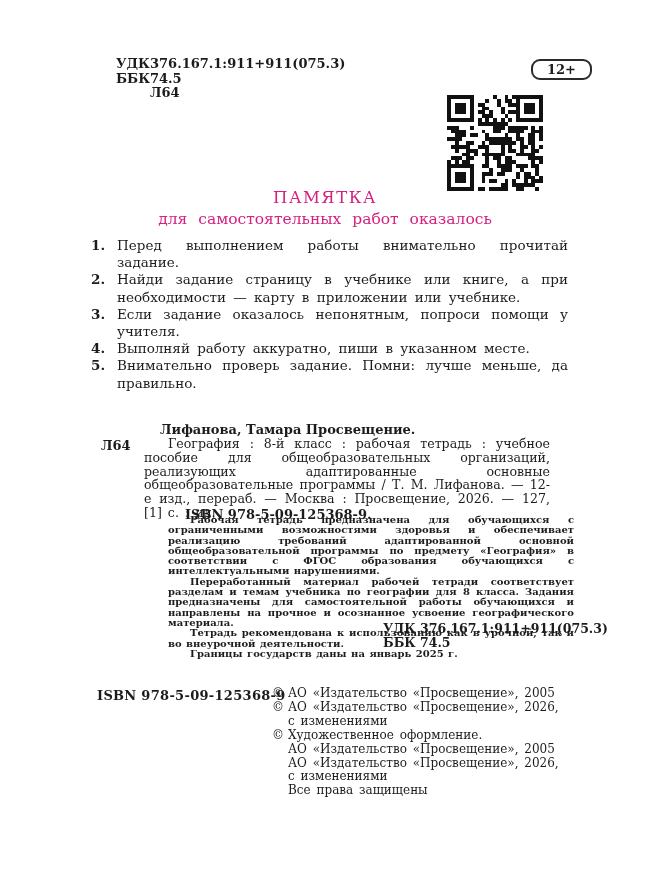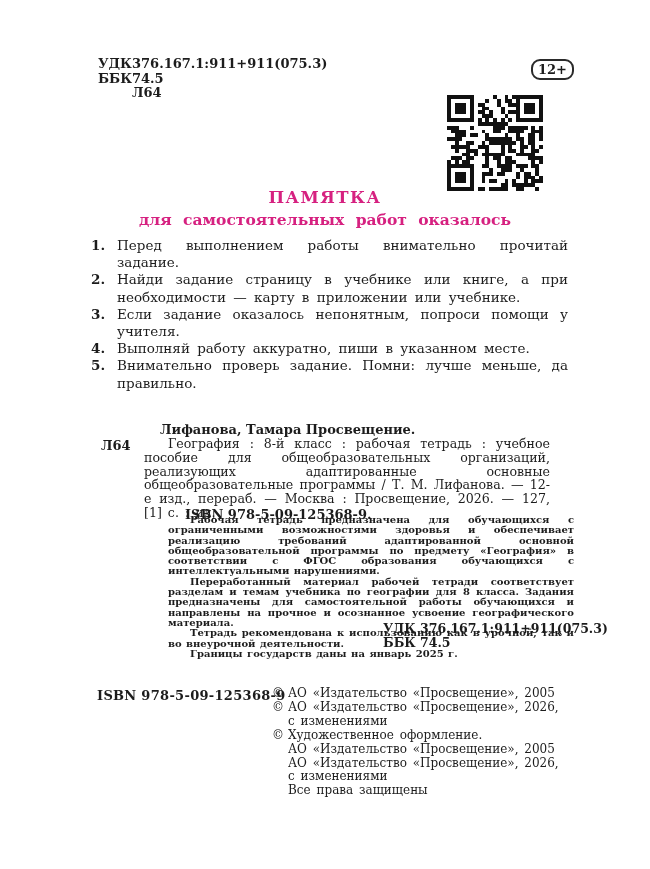--- a/index.html
+++ b/index.html
@@ -7,34 +7,34 @@
     position:relative;
     width:650px;height:869px;
     margin:0 auto;
     background:#ffffff;
     font-family:"DejaVu Serif", serif;
     color:#1c1c1c;
     overflow:hidden;
   }
   
   .codes-top{position:absolute;left:98px;top:57px;font-size:13px;font-weight:bold;line-height:14.5px;}
-  .codes-top .row{display:flex;}
+  .codes-top .row{display:flex;margin-left:18px;}
   .codes-top .lbl{width:34px;}
   
   .age-badge{
     position:absolute;left:531px;top:59px;
     border:2px solid #2a2a2a;border-radius:9px;
-    padding:0 5px;height:17px;line-height:17px;
+    padding:0 14px;height:17px;line-height:17px;
     font-size:13px;font-weight:bold;background:#fff;
   }
   
   .qr{position:absolute;left:447px;top:95px;width:96px;height:96px;}
   .qr svg{width:100%;height:100%;shape-rendering:crispEdges;}
   
-  .memo-head{position:absolute;left:0;top:188px;width:650px;text-align:center;color:var(--accent,#d62180);font-weight:bold;}
+  .memo-head{position:absolute;left:0;top:188px;width:650px;text-align:center;color:var(--accent,#d62180);font-weight:normal;}
   .memo-title{font-size:16.5px;letter-spacing:1.5px;word-spacing:3px;}
   .memo-subtitle{font-size:15.5px;margin-top:3px;word-spacing:6px;}
   
   .memo-list{position:absolute;left:91px;top:237px;width:477px;font-size:13.5px;line-height:17.2px;word-spacing:3px;}
   .memo-item{position:relative;padding-left:26px;text-align:justify;}
   .memo-item .num{position:absolute;left:0;top:0;font-weight:bold;}
   
   .imprint-author{position:absolute;left:160px;top:422px;font-size:13px;font-weight:bold;}
   .imprint-code{position:absolute;left:101px;top:438px;font-size:13px;font-weight:bold;}
   .imprint-desc{

